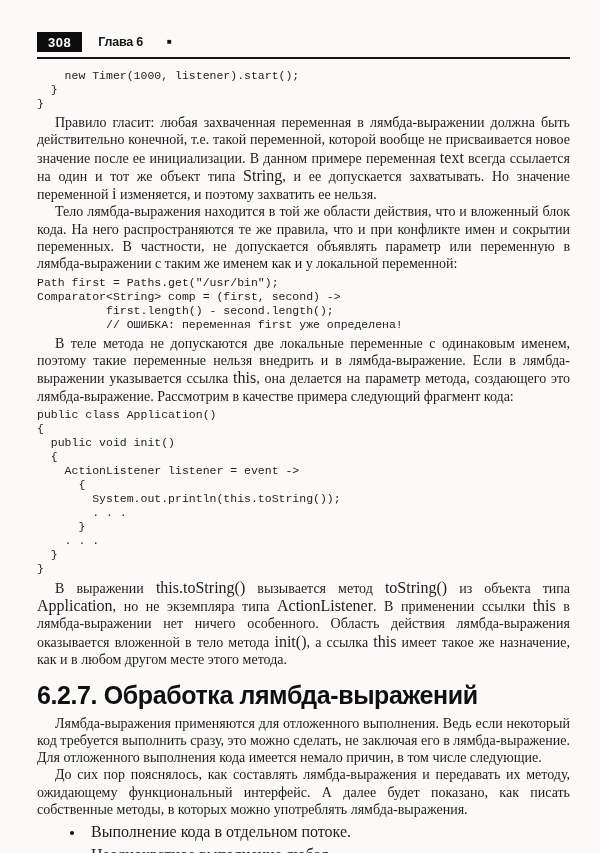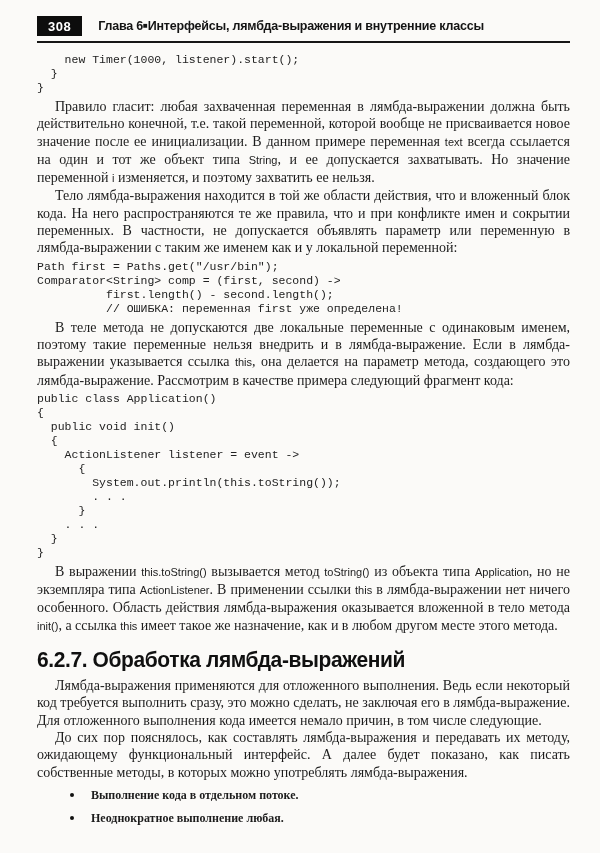--- a/index.html
+++ b/index.html
@@ -6,102 +6,100 @@
   body {
     width: 600px; height: 853px;
     background: #fbfaf8;
     overflow: hidden;
     font-family: "Liberation Serif", serif;
     color: #1c1c1c;
   }
   .page {
     box-sizing: border-box;
     width: 600px; height: 853px;
-    padding: 16px 30px 0 37px;
+    padding: 32px 30px 0 37px;
   }
   
   .running-header {
     display: flex; align-items: center;
     border-bottom: 2.5px solid #161616;
     padding-bottom: 5px;
     font-family: "Liberation Sans", sans-serif;
     font-weight: bold;
   }
   .page-number-box {
     background: #0d0d0d; color: #ffffff;
     font-size: 13px; line-height: 1;
     padding: 4px 11px 3px 11px;
     letter-spacing: 0.5px;
   }
   .chapter-line {
     margin-left: 16px;
     font-size: 12.5px;
     letter-spacing: -0.2px;
-    display: flex; align-items: center; gap: 0;
+    display: flex; align-items: center; gap: 24px;
     color: #141414;
   }
   .chapter-square { font-size: 8px; position: relative; top: -1px; }
   
   .content { padding-top: 7px; }
   .para {
     margin: 0;
     font-size: 14px;
     line-height: 17.3px;
     text-align: justify;
     text-indent: 18px;
   }
   .para .italic { }
   .para .mono {
-    font-family: Liberation Sans, sans-serif;
-    font-size: 11px;
+    font-family: Liberation Serif, serif;
+    font-size: 16px;
     font-style: normal;
   }
   .code {
     margin: 3px 0 3px 0;
     font-family: "Liberation Mono", "DejaVu Sans Mono", monospace;
     font-size: 11.5px;
     line-height: 14px;
     white-space: pre;
     color: #222222;
   }
   .section-heading {
     margin: 13px 0 7px 0;
     font-family: "Liberation Sans", sans-serif;
     font-weight: bold;
-    font-size: 21px;
+    font-size: 25px;
     line-height: 1.05;
     letter-spacing: -0.4px;
     color: #101010;
     transform: scaleY(1.04);
     transform-origin: left top;
   }
   ul.bullets {
     margin: 5px 0 0 0;
     padding-left: 48px;
   }
   ul.bullets li {
-    font-size: 12px;
+    font-size: 16px;
     line-height: 17.3px;
     text-align: justify;
     margin-bottom: 5px;
     padding-left: 6px;
-    font-weight: bold;
   }
   ul.bullets li::marker { color: #111; font-size: 13px; }
 </style>
 </head>
 <body>
 
 <div class="page">
   <div class="running-header">
     <span class="page-number-box">308</span>
     <span class="chapter-line">
       <span>Глава 6</span>
       <span class="chapter-square">■</span>
-      <span>Интерфейсы, лямбда-выражения и внутренние классы</span>
     </span>
   </div>
 
   <div class="content">
       <pre class="code">    new Timer(1000, listener).start();
   }
 }</pre>
       <p class="para"><span class="run">Правило гласит: любая захваченная переменная в лямбда-выражении должна быть </span><span class="run italic">действительно конечной</span><span class="run">, т.е. такой переменной, которой вообще не присваивается новое значение после ее инициализации. В данном примере переменная </span><span class="run mono">text</span><span class="run"> всегда ссылается на один и тот же объект типа </span><span class="run mono">String</span><span class="run">, и ее допускается захватывать. Но значение переменной </span><span class="run mono">i</span><span class="run"> изменяется, и поэтому захватить ее нельзя.</span></p>
       <p class="para"><span class="run">Тело лямбда-выражения находится в </span><span class="run italic">той же</span><span class="run"> области действия, </span><span class="run italic">что и</span><span class="run"> вложенный блок кода. На него распространяются те же правила, что и при конфликте имен и сокрытии переменных. В частности, не допускается объявлять параметр или переменную в лямбда-выражении с таким же именем как и у локальной переменной:</span></p>
       <pre class="code">Path first = Paths.get("/usr/bin");

